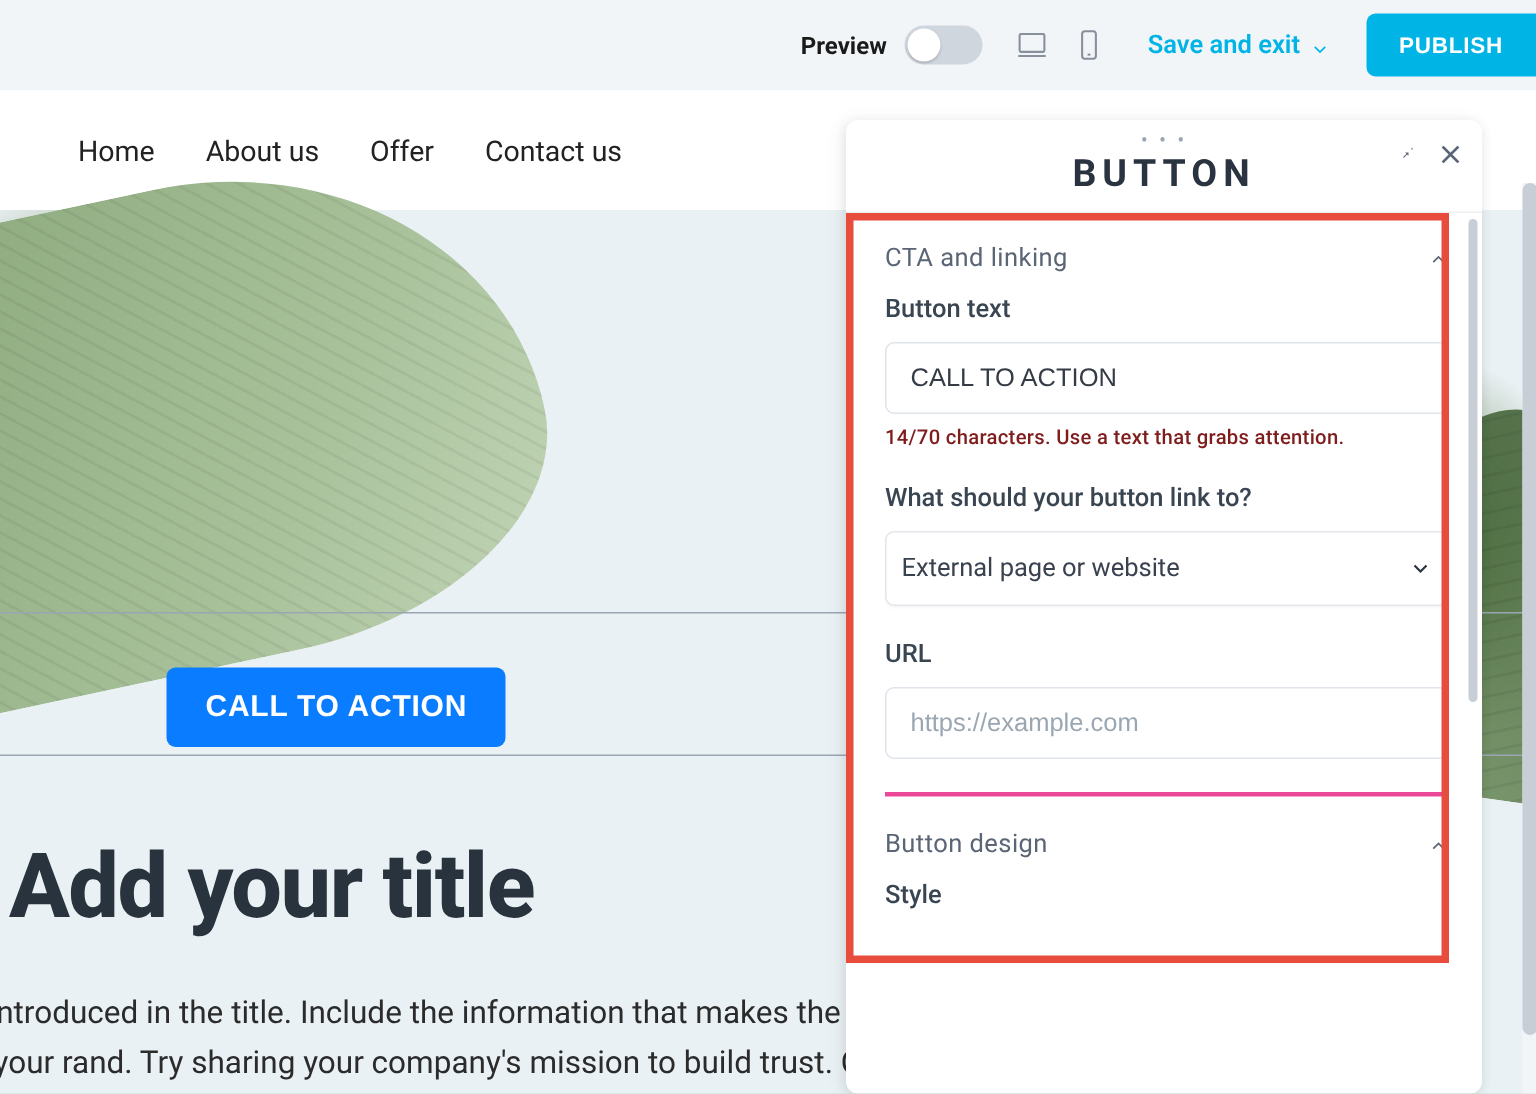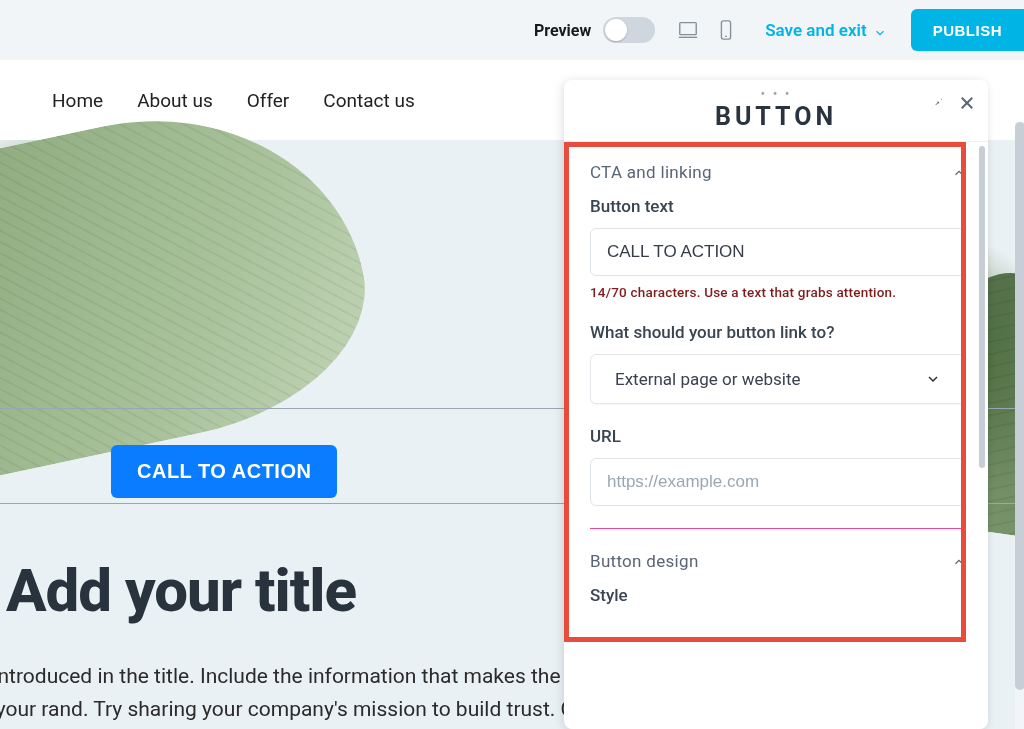--- a/index.html
+++ b/index.html
@@ -57,24 +57,24 @@
   .section-head { display:flex; align-items:center; justify-content:space-between; padding: 20px 0 14px 0; cursor:pointer; }
   .section-head .label { color:#5a6575; font-size:17px; font-weight:400; letter-spacing:.3px; }
   .chevron { width:14px; height:14px; }
   .chevron svg { width:14px; height:14px; stroke:#5a6575; stroke-width:2; fill:none; }
 
   .field-block { margin-bottom: 22px; }
   .field-label { color:#3a4552; font-size:17px; font-weight:500; margin-bottom:12px; }
   .text-input { width:100%; height:48px; border:1px solid #dfe4ea; border-radius:6px; padding:0 16px; font-size:17px; color:#353c46; background:#fff; }
   .text-input::placeholder { color:#9aa7b3; }
   .helper { color:#7f1d1d; font-size:13.5px; font-weight:500; margin-top:8px; letter-spacing:.2px; }
-  .select-box { width:100%; height:50px; border:1px solid #e3e7ec; border-radius:6px; background:#fff; display:flex; align-items:center; justify-content:space-between; padding:0 24px; font-size:17px; color:#3a4250; cursor:pointer; box-shadow: 0 1px 2px rgba(0,0,0,.04); }
+  .select-box { width:100%; height:50px; border:1px solid #e3e7ec; border-radius:6px; background:#fff; display:flex; align-items:center; justify-content:space-between; padding:0 10px; font-size:17px; color:#3a4250; cursor:pointer; box-shadow: 0 1px 2px rgba(0,0,0,.04); }
   .select-box svg { width:16px; height:16px; stroke:#2a3340; stroke-width:2.2; fill:none; }
 
-  .section-head.design { border-top:1px solid #ec4899; margin-top: 18px; padding-top: 22px; }
+  .section-head.design { border-top:3px solid #ec4899; margin-top: 18px; padding-top: 22px; }
 
   .panel-scrollbar { position:absolute; right:3px; top:4px; width:6px; height:322px; background:#c7ced6; border-radius:3px; }
   .outer-scrollbar { position:absolute; right:-1px; top:62px; width:10px; height:667px; background:#f2f5f8; }
   .outer-scrollbar .thumb { position:absolute; top:0; width:10px; height:568px; background:#c7ced6; border-radius:5px; }
 </style>
 </head>
 <body>
 <div class="root">
 
 <div class="topbar">

